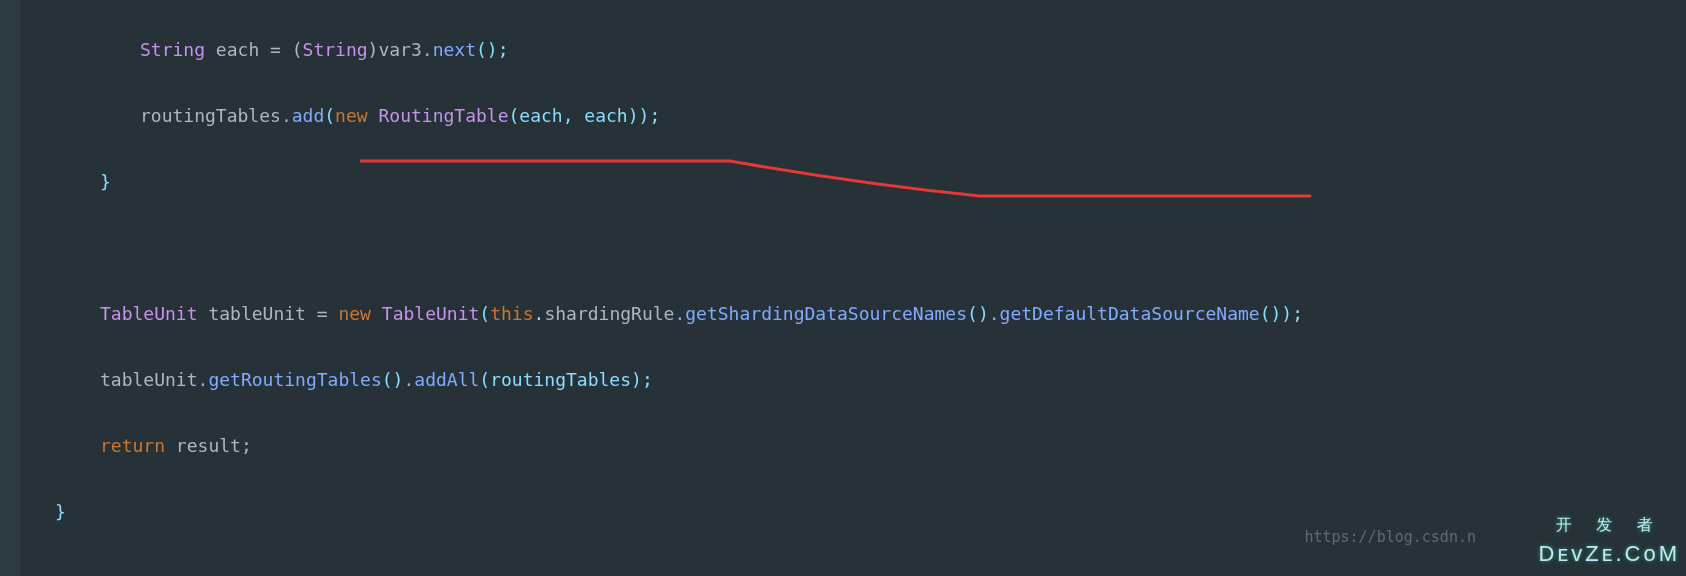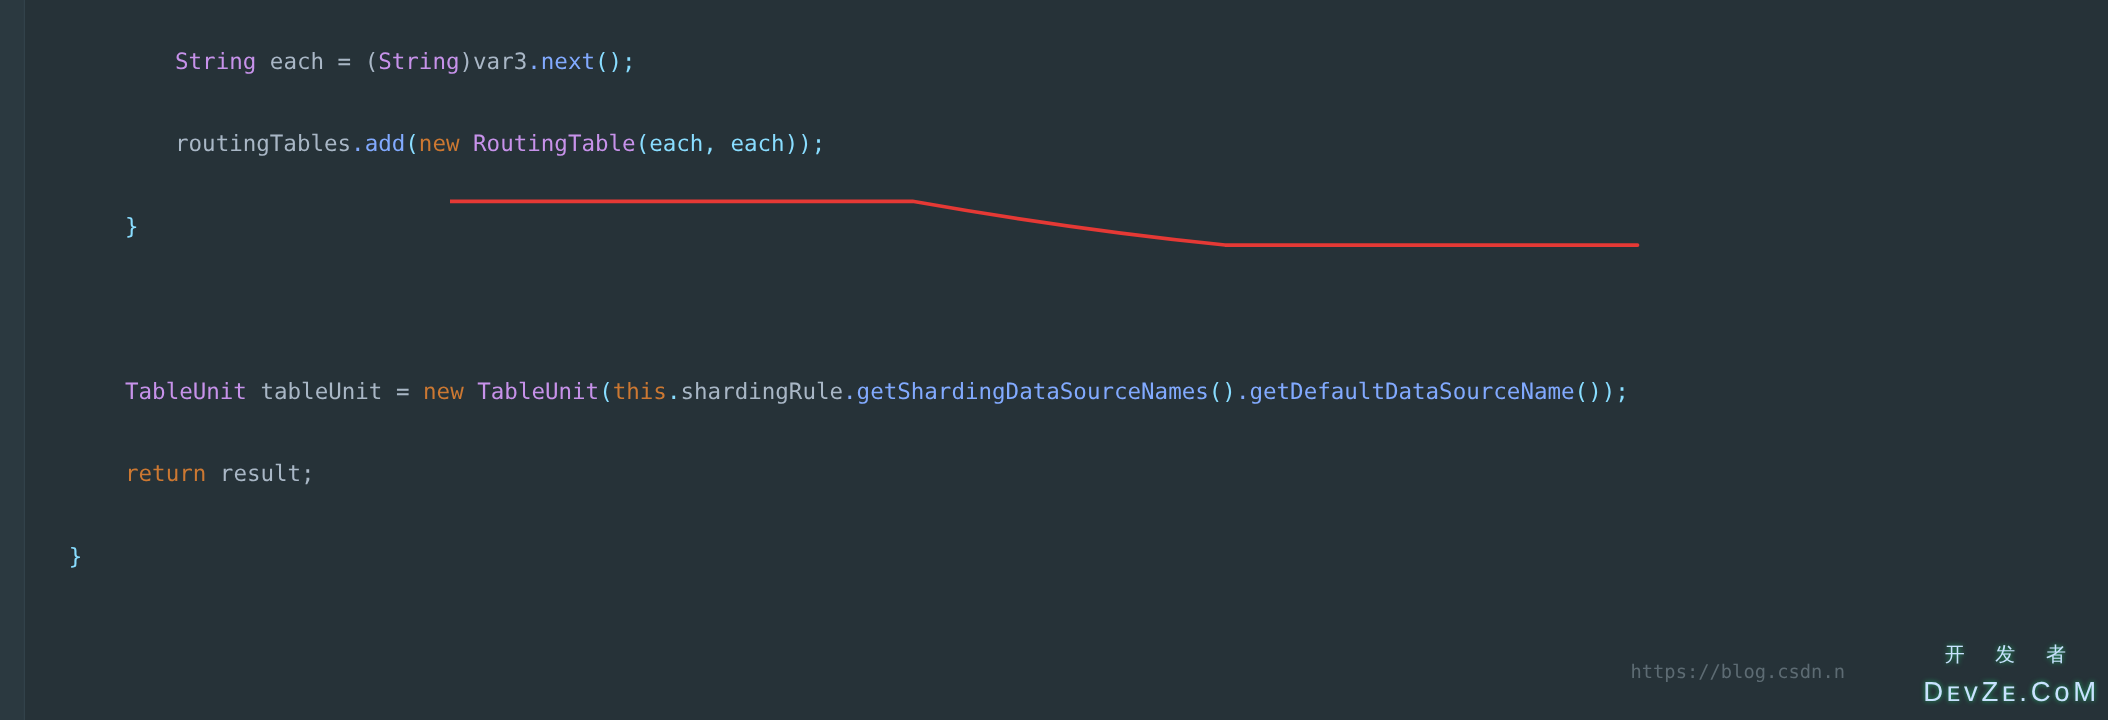--- a/index.html
+++ b/index.html
@@ -77,20 +77,21 @@
 <body>
 
 <div class="gutter"></div>
 
 <div class="code-area">
 <div class="line"><span class="sp2"></span><span class="ty">String</span><span class="id"> each = (</span><span class="ty">String</span><span class="id">)var3</span><span class="fn">.next</span><span class="par">();</span></div>
 <div class="line"><span class="sp2"></span><span class="id">routingTables</span><span class="fn">.add</span><span class="par">(</span><span class="kw">new </span><span class="ty">RoutingTable</span><span class="par">(each, each));</span></div>
 <div class="line"><span class="sp1"></span><span class="par">}</span></div>
 <div class="line"><span></span></div>
 <div class="line"><span class="sp1"></span><span class="ty">TableUnit</span><span class="id"> tableUnit = </span><span class="kw">new </span><span class="ty">TableUnit</span><span class="par">(</span><span class="kw">this</span><span class="dot">.</span><span class="id">shardingRule</span><span class="fn">.getShardingDataSourceNames</span><span class="par">()</span><span class="fn">.getDefaultDataSourceName</span><span class="par">());</span></div>
+<div class="line"><span class="sp1"></span><span class="id">tableUnit</span><span class="fn">.getRoutingTables</span><span class="par">()</span><span class="fn">.addAll</span><span class="par">(routingTables);</span></div>
 <div class="line"><span class="sp1"></span><span class="kw">return</span><span class="id"> result;</span></div>
 <div class="line"><span class="sp3"></span><span class="par">}</span></div>
 
 
 
 
 
 
 
 </div>

